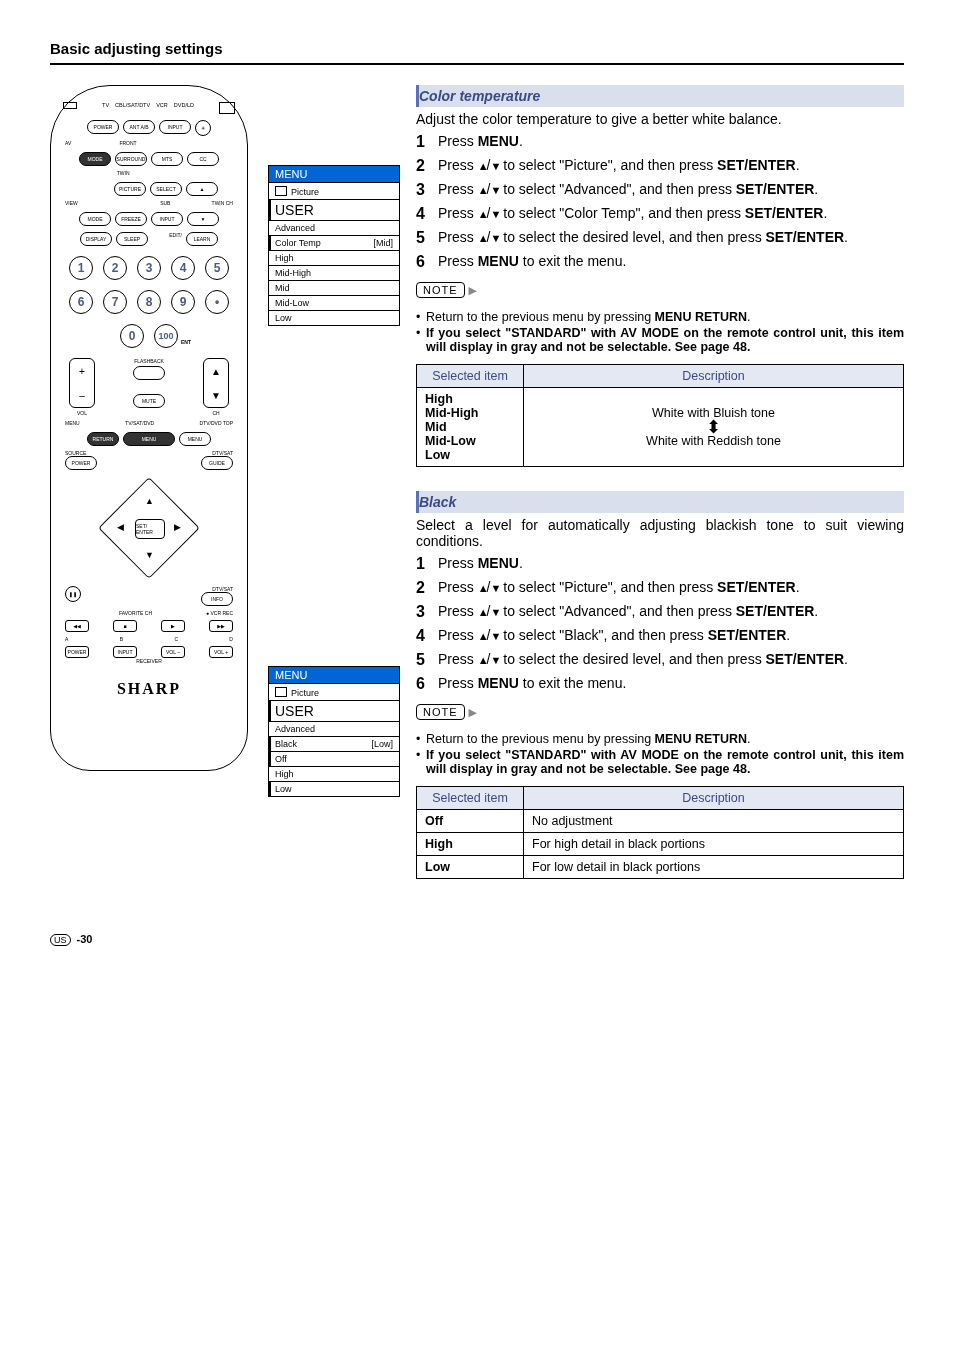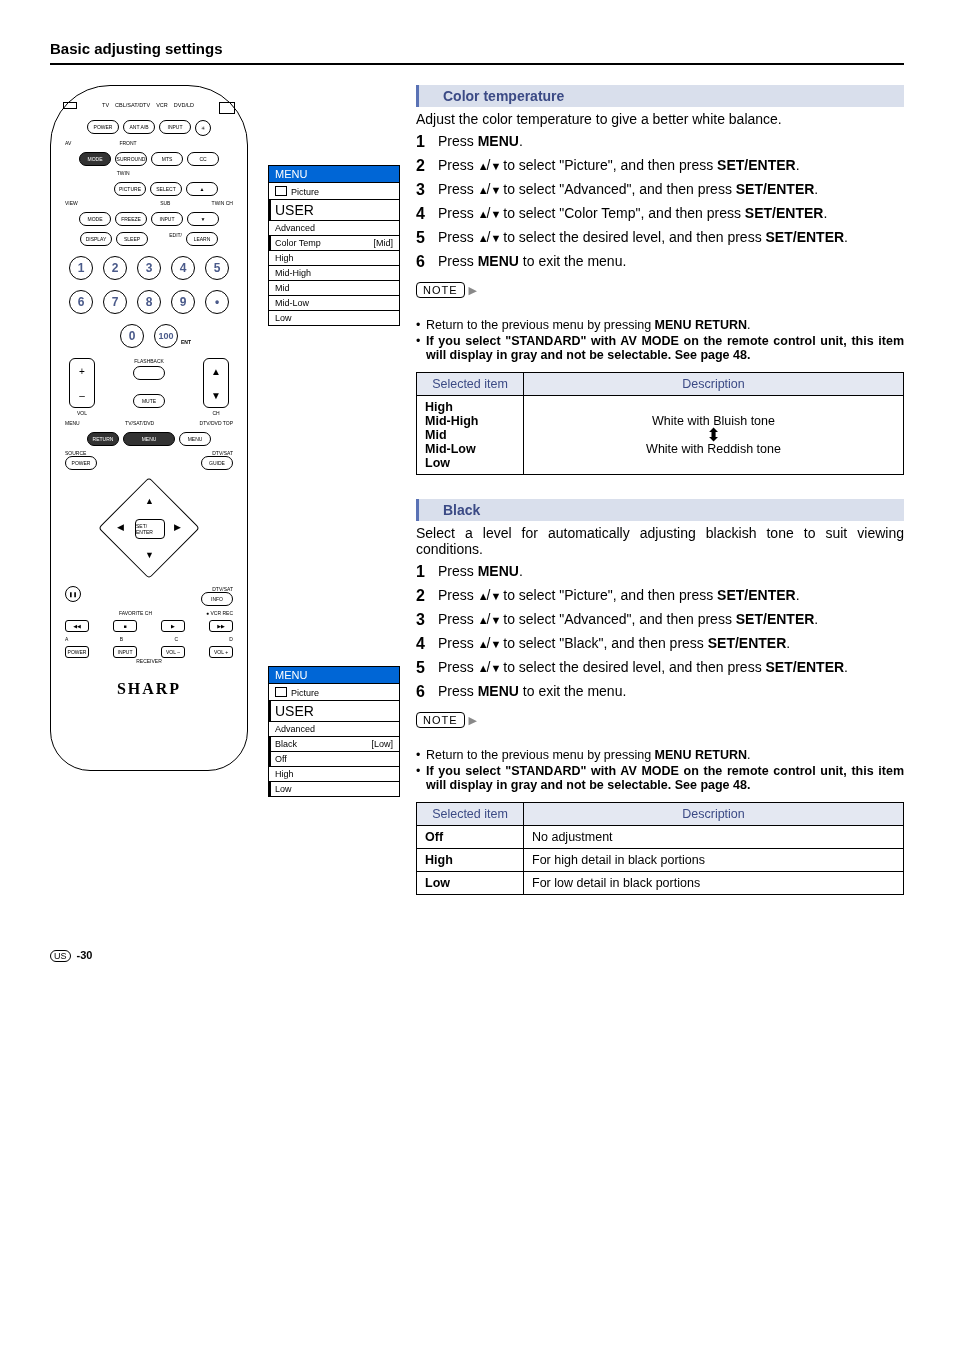--- a/index.html
+++ b/index.html
@@ -69,35 +69,36 @@
   .osd .hdr { background:#0066d6; color:#fff; padding:2px 6px; font-size:11px; }
   .osd .row { border-top:1px solid #000; padding:2px 6px; display:flex; justify-content:space-between; position:relative;}
   .osd .row.user { font-size:14px; }
   .osd .sel::before{content:""; position:absolute; left:-1px; top:0; bottom:0; width:3px; background:#000;}
   .osd .icon{display:inline-block;border:1px solid #000;width:10px;height:8px;margin-right:4px;position:relative;top:1px;}
 
   
   .setting-hdr{
     background:#d9dfec;
     border-left:3px solid #5a72b5;
-    padding:3px 24px;
+    padding:3px 0;
     font-weight:bold;
     color:#3b4a85;
     margin-bottom:4px;
     font-size:14px;
+    font-style:italic;
   }
   .justify{text-align:justify;}
   .steps{margin:6px 0 10px 0;}
   .step{display:flex;gap:8px;margin-bottom:6px;}
   .step .num{font-weight:bold;font-size:16px;width:14px;flex-shrink:0;}
   .step .txt{flex:1;text-align:justify;}
   .updown{font-size:11px;letter-spacing:-2px;}
   .note-lbl{display:inline-block;border:1px solid #000;border-radius:4px;padding:1px 6px;font-size:11px;font-weight:normal;letter-spacing:1px;}
   .note-arrow{font-size:11px;color:#888;}
-  .notes{font-size:12.5px;margin:20px 0 10px 0;padding-left:0;}
+  .notes{font-size:12.5px;margin:12px 0 10px 0;padding-left:0;}
   .notes li{list-style:none;position:relative;padding-left:10px;margin-bottom:2px;text-align:justify;}
   .notes li::before{content:"•";position:absolute;left:0;}
 
   table.desc{border-collapse:collapse;width:100%;font-size:12.5px;margin-bottom:24px;}
   table.desc th, table.desc td{border:1.5px solid #000;padding:4px 8px;}
   table.desc th{background:#e4e8f2;color:#3b4a85;font-weight:normal;text-align:center;}
   table.desc td.sel{font-weight:bold;width:90px;}
   .arrow-both{font-size:18px;display:block;text-align:center;line-height:14px;}
 
   .footer{font-size:11px;margin-top:30px;}

